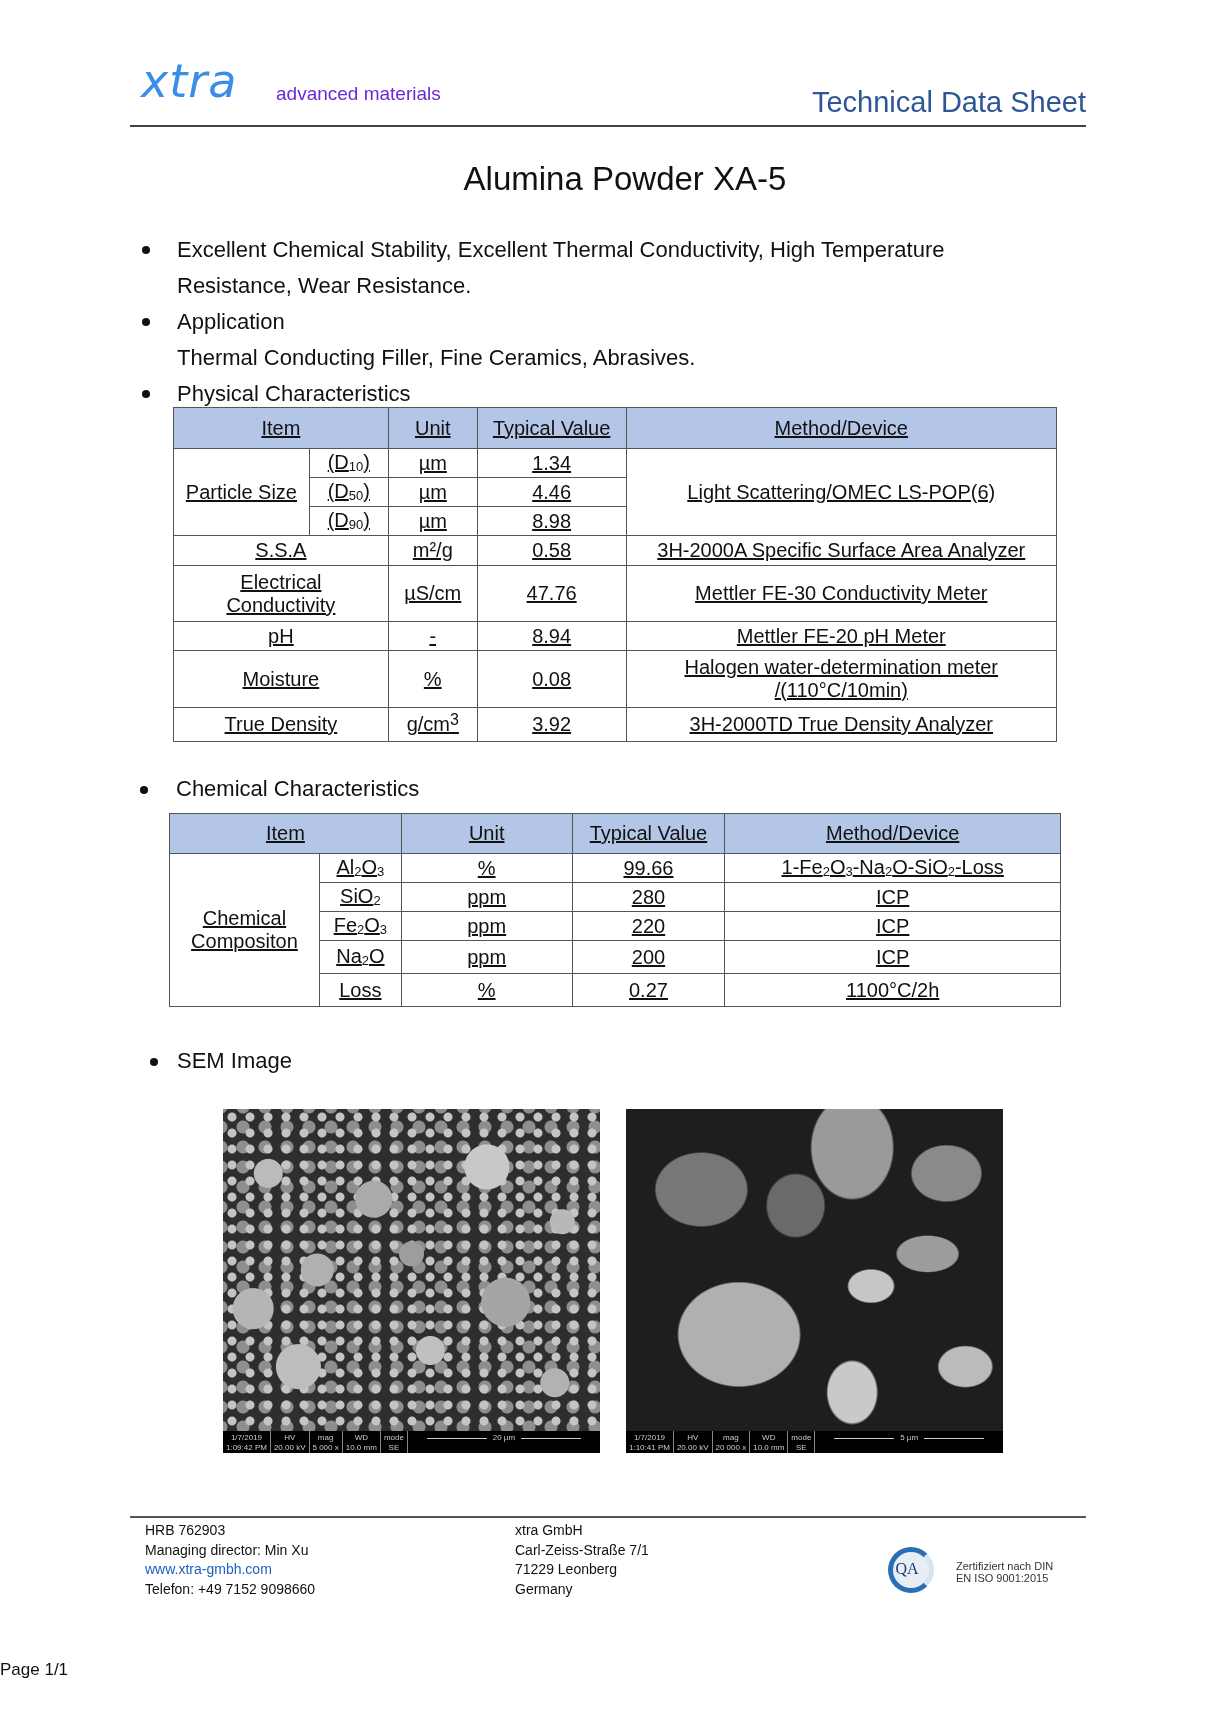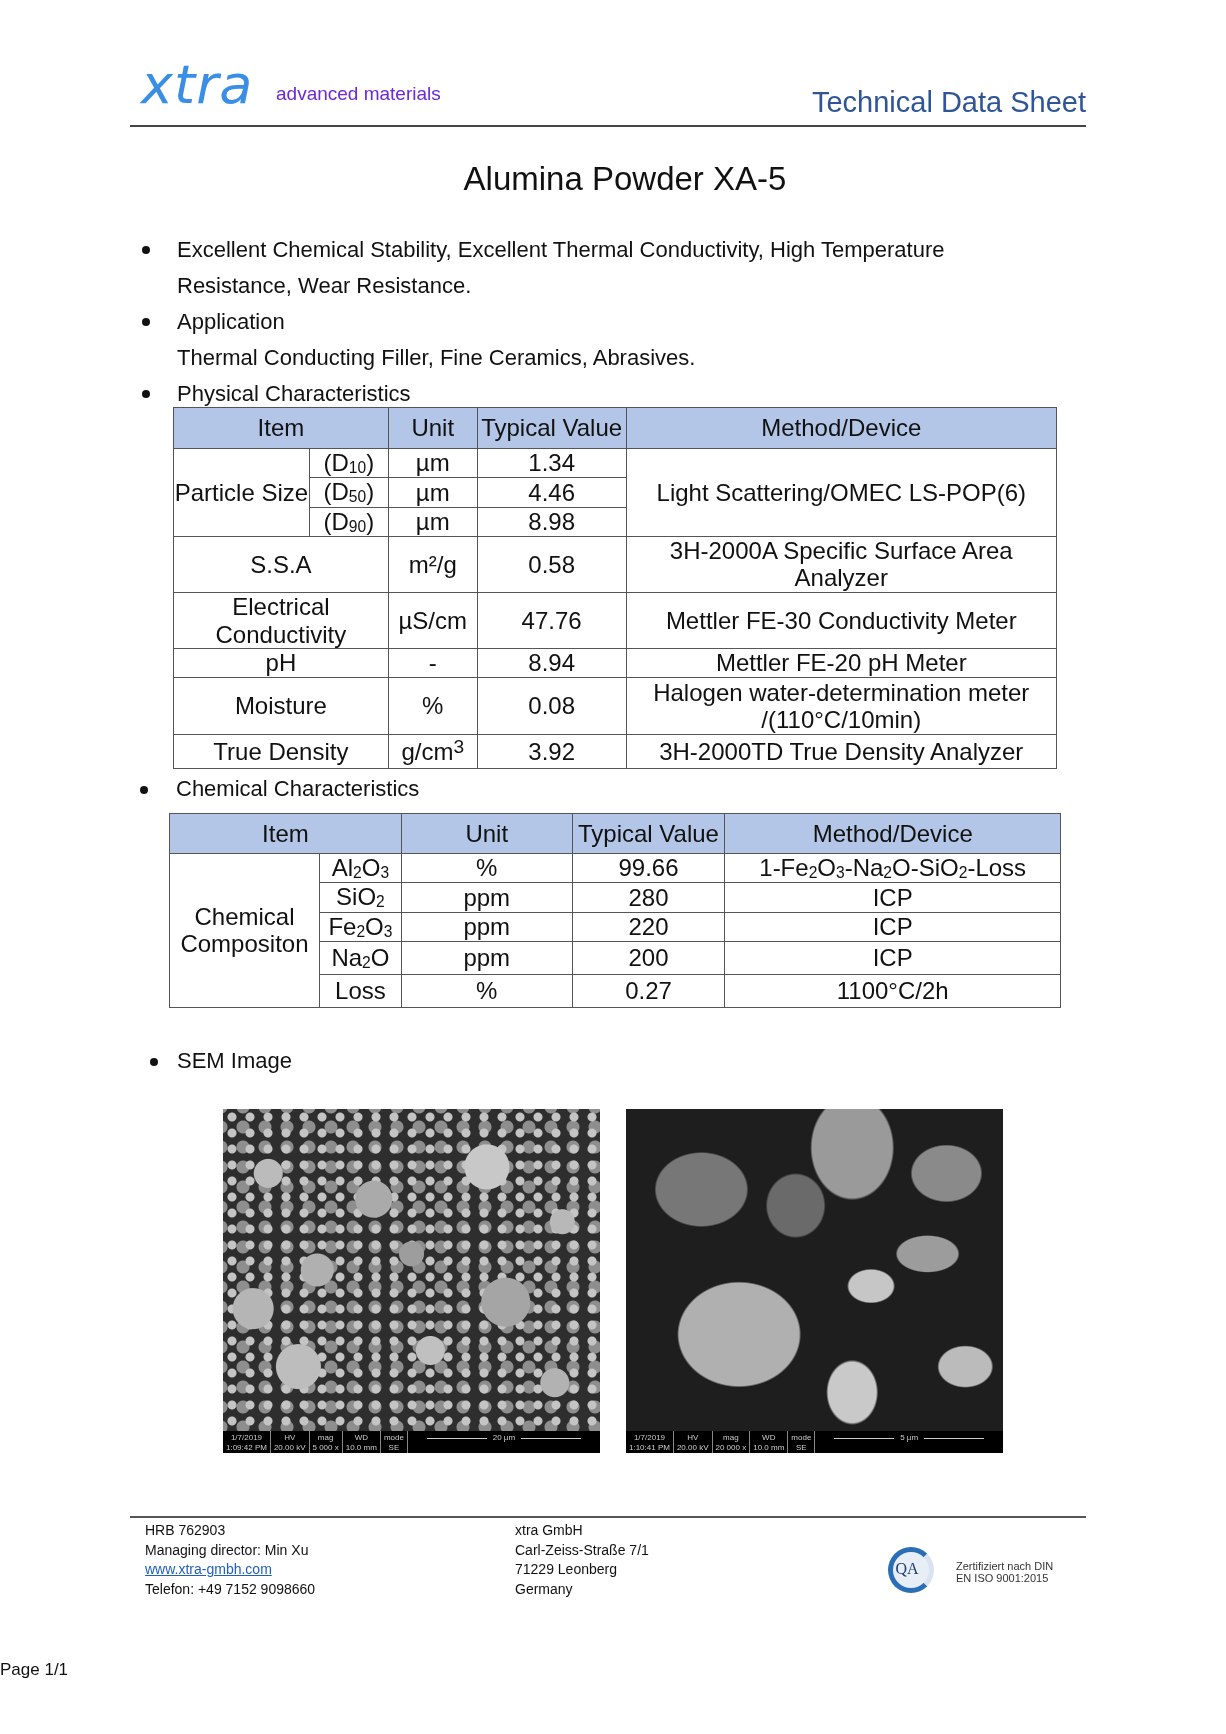--- a/index.html
+++ b/index.html
@@ -1,49 +1,49 @@
 <!DOCTYPE html>
 <html><head>
 <meta charset="utf-8">
 <style>
   html, body { margin: 0; padding: 0; background: #ffffff; }
   body { width: 1226px; height: 1734px; position: relative; overflow: hidden;
          font-family: "Liberation Sans", sans-serif; color: #111; }
   .abs { position: absolute; }
 
   
-  .logo-word { left: 141px; top: 58px; font-family: "DejaVu Sans", sans-serif; font-size: 54px;
+  .logo-word { left: 141px; top: 58px; font-family: "DejaVu Sans", sans-serif; font-size: 46px;
                color: #3a8ee6; font-weight: 300; letter-spacing: 1px; font-style: italic; line-height: 1; }
   .logo-sub { left: 276px; top: 84px; font-size: 19px; color: #6d28d9; line-height: 1; }
   .doc-type { right: 140px; top: 88px; font-size: 29px; color: #2f5597; line-height: 1; }
   .rule { left: 130px; width: 956px; height: 2px; background: #444; }
 
   .title { left: 12px; width: 1226px; top: 162px; text-align: center; font-size: 33px; line-height: 1; color: #111; }
 
   .bullets { left: 150px; top: 232px; width: 900px; font-size: 22px; line-height: 36px; }
   .bl { position: absolute; left: 0; width: 900px; }
   .bl .dot { position: absolute; left: -8px; top: 14px; width: 8px; height: 8px; background: #111; border-radius: 50%; }
   .bl .txt { position: absolute; left: 27px; white-space: nowrap; }
 
-  table.t { position: absolute; border-collapse: collapse; font-size: 24px; }
+  table.t { position: absolute; border-collapse: collapse; font-size: 20px; text-decoration: underline; }
   table.t td, table.t th { border: 1.5px solid #555; text-align: center; padding: 0; font-weight: normal; line-height: 1.15; }
   table.t th { background: #b4c6e7; }
   sub { font-size: 0.65em; vertical-align: -0.15em; }
   sup { font-size: 0.8em; vertical-align: 0.35em; line-height: 0; }
 
   .sem { background: #3a3a3a; overflow: hidden; }
   .sem-tex { position: absolute; left: 0; top: 0; right: 0; bottom: 22px; }
   .sem-bar { position: absolute; left: 0; right: 0; bottom: 0; height: 22px; background: #000; color: #ccc;
              font-size: 8px; line-height: 10px; display: flex; }
   .sem-cell { border-right: 1px solid #888; padding: 2px 3px; text-align: center; white-space: nowrap; }
   .sem-scale { flex: 1; display: flex; align-items: flex-start; justify-content: center; padding-top: 2px; }
   .sem-scale .ln { width: 60px; height: 1px; background: #ccc; margin: 5px 6px 0 6px; }
 
   .foot { font-size: 14px; line-height: 19.5px; color: #111; }
-  .foot a { color: #1f5fbf; text-decoration: underline; }
+  .foot a { color: #1f5fbf; }
   .qa { left: 888px; top: 1547px; width: 46px; height: 46px; border-radius: 50%;
         border: 5px solid #2a6fb5; border-right-color: #d9e4f0; box-sizing: border-box; background: #e8eef5; }
   .qa-txt { position: absolute; left: 0; right: 8px; top: 8px; text-align: center; font-family: "Liberation Serif", serif;
             font-size: 16px; color: #1c3d6e; }
   .cert { left: 956px; top: 1560px; font-size: 11px; line-height: 12px; color: #333; }
   .page-num { left: 0; width: 1226px; text-align: left; top: 1640px; font-size: 17px; margin-top: 20px; }
 </style>
 </head>
 <body>
 

